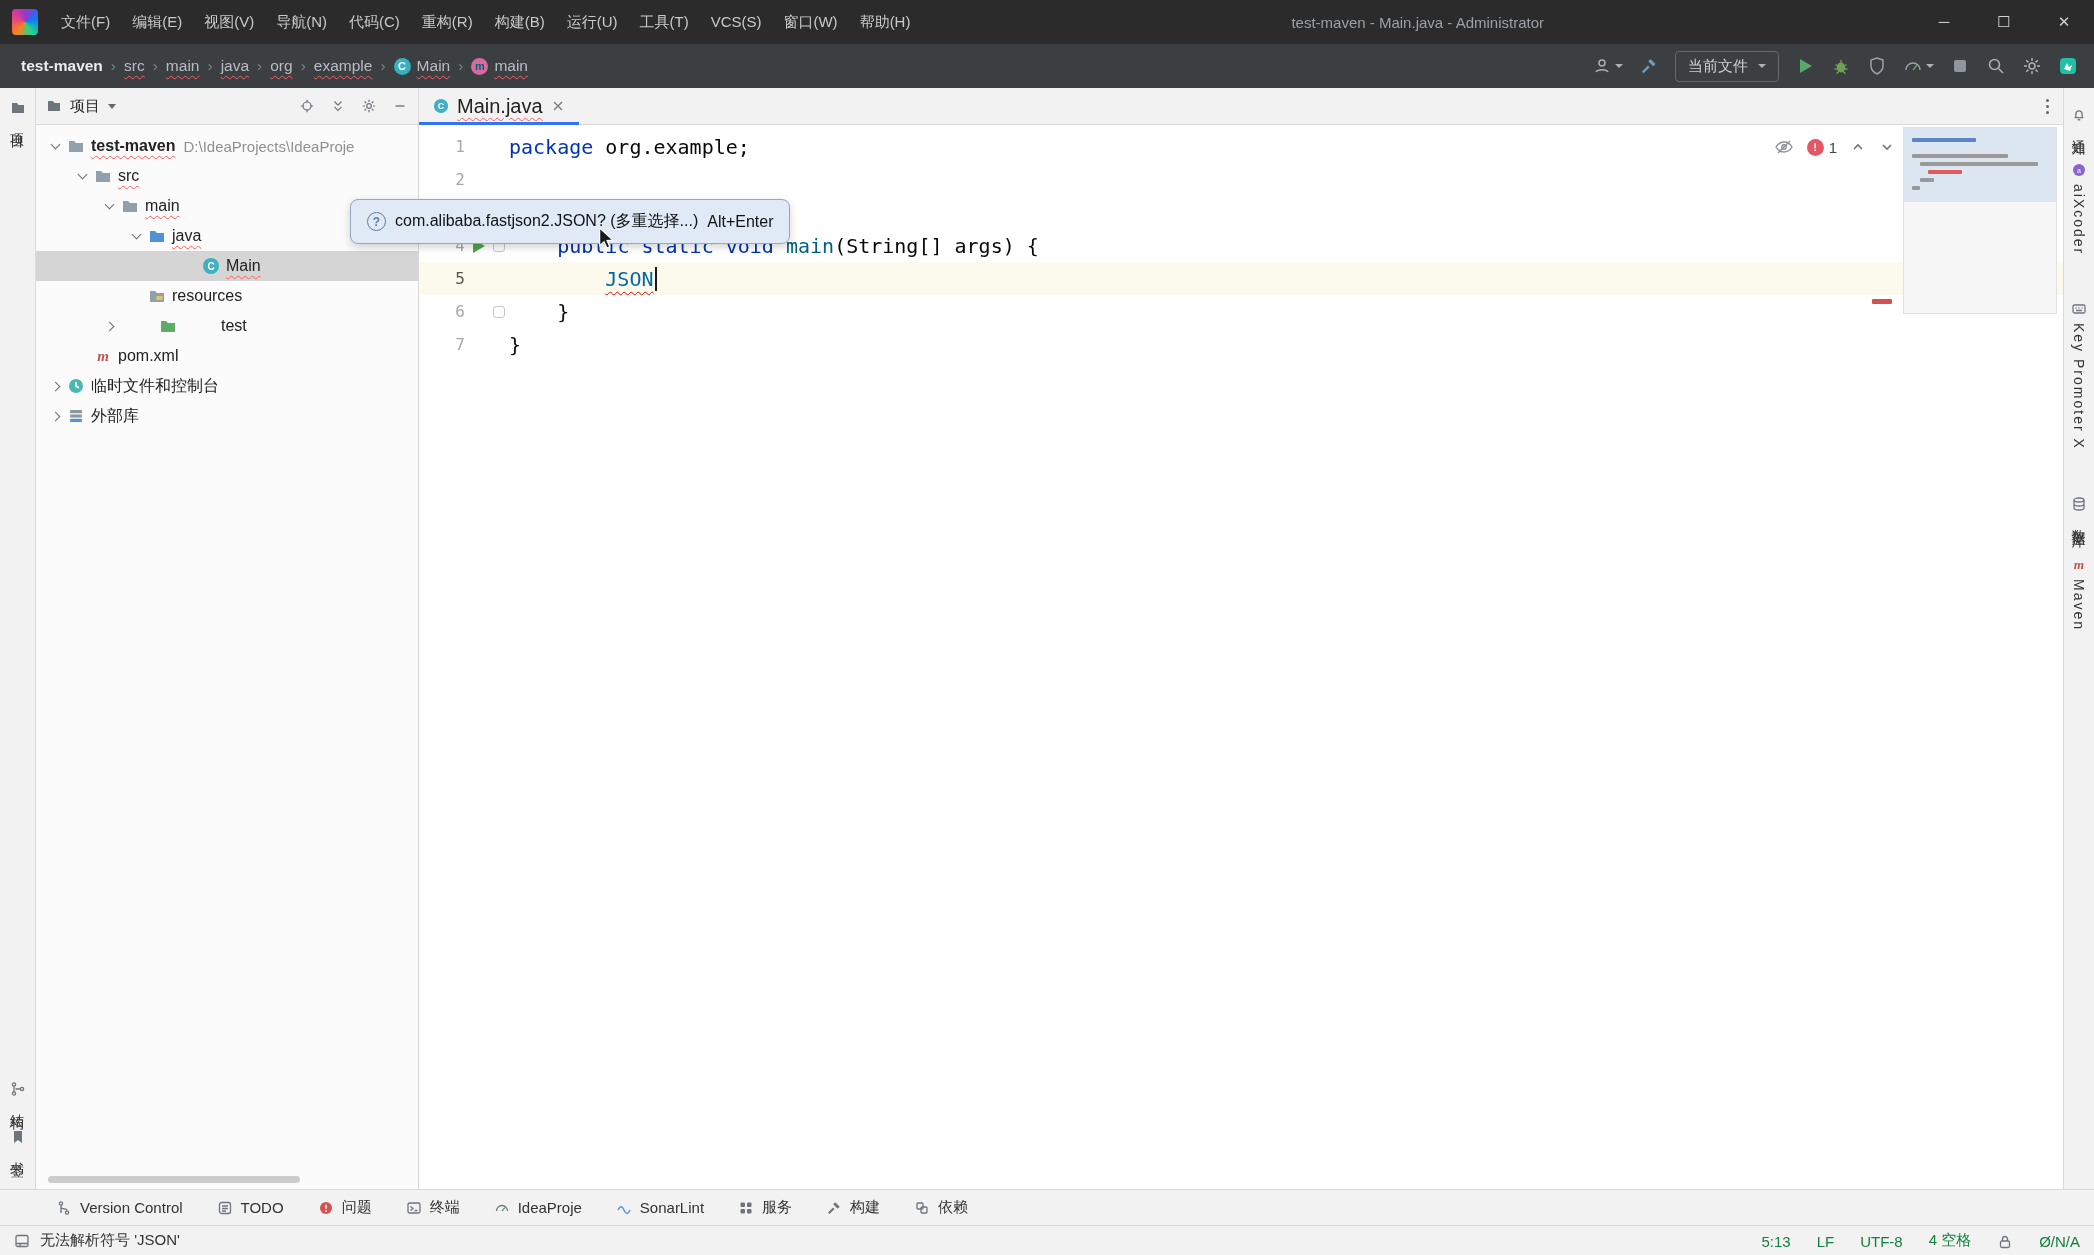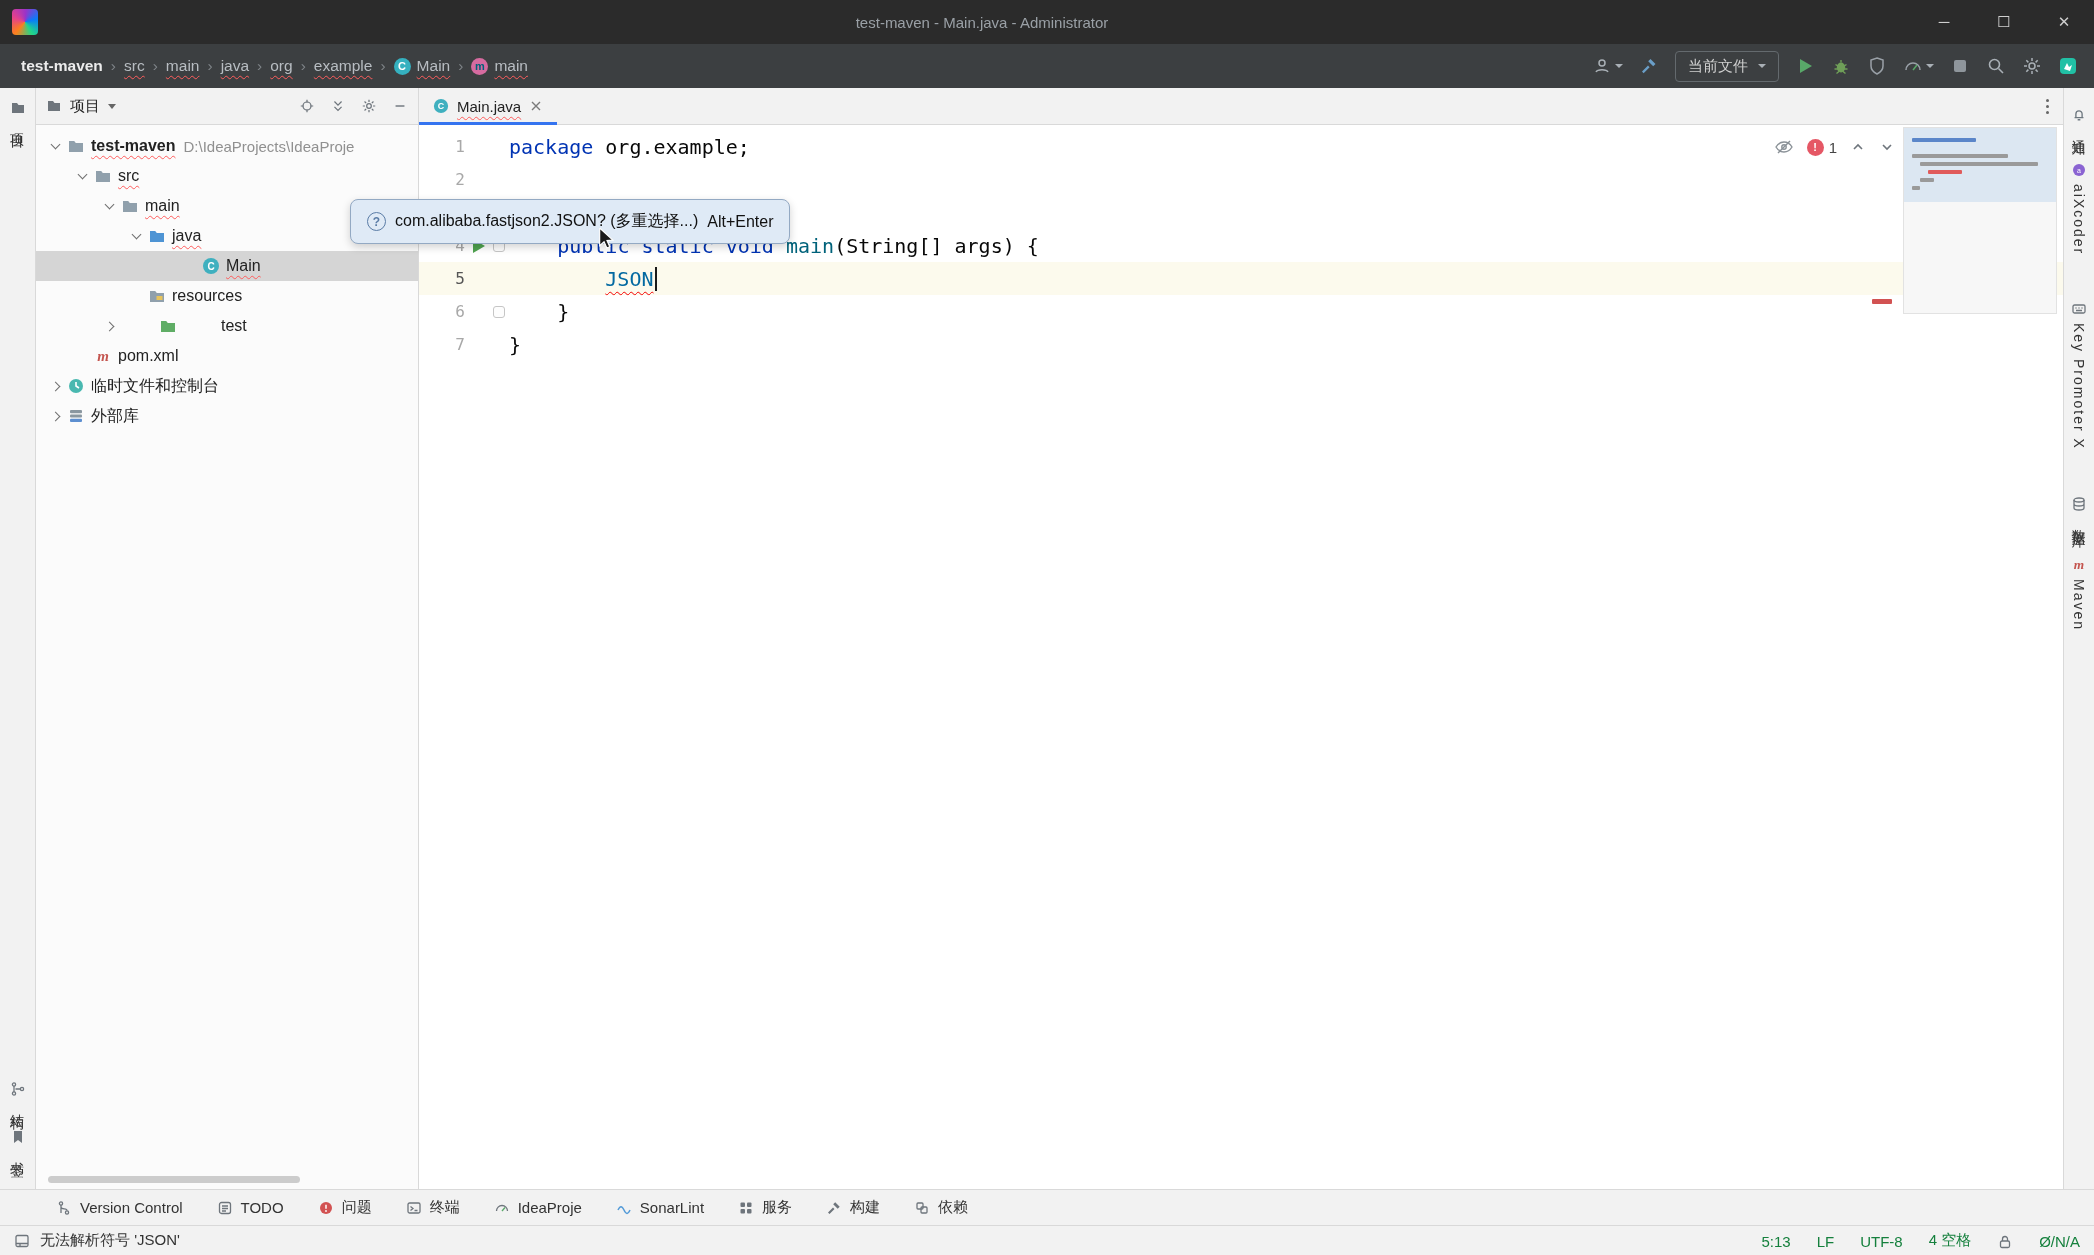--- a/index.html
+++ b/index.html
@@ -56,21 +56,21 @@
 .tr-icon{width:18px;height:18px;margin:0 6px 0 3px;flex:0 0 18px;}
 .tr-label.bold{font-weight:700;}
 .tr-path{color:#909090;margin-left:8px;font-size:15px;overflow:hidden;}
 .hscroll{position:absolute;left:12px;bottom:6px;width:252px;height:7px;border-radius:4px;background:#cccccc;}
 
 
 .editor{flex:1;display:flex;flex-direction:column;min-width:0;background:#fff;}
 .tabbar{height:37px;flex:0 0 37px;background:#f2f2f2;border-bottom:1px solid #d9d9d9;display:flex;align-items:stretch;}
 .tab{display:flex;align-items:center;gap:8px;padding:0 14px;position:relative;}
 .tab::after{content:"";position:absolute;left:0;right:0;bottom:-1px;height:3px;background:#3574f0;}
-.tab-label{font-size:15px;color:#222;}
+.tab-label{font-size:20px;color:#222;}
 .tab-more{margin-left:auto;align-self:center;margin-right:14px;display:flex;flex-direction:column;gap:3px;}
 .tab-more i{width:3px;height:3px;border-radius:50%;background:#666;}
 .editor-body{flex:1;position:relative;}
 .code-wrap{padding-top:5px;}
 .code-line{display:flex;align-items:center;height:33px;}
 .code-line.current{background:#fcfaed;}
 .ln{width:46px;flex:0 0 46px;text-align:right;color:#a8a8a8;font-size:16px;font-family:"DejaVu Sans Mono","Liberation Mono",monospace;}
 .current .ln{color:#555;}
 .gut{width:44px;flex:0 0 44px;display:flex;align-items:center;padding-left:8px;gap:8px;}
 .run-tri{width:0;height:0;border-left:12px solid #4fa34f;border-top:7px solid transparent;border-bottom:7px solid transparent;}
@@ -108,20 +108,34 @@
 .icon.sz16{width:16px;height:16px;}
 .icon.sz14{width:14px;height:14px;}
 </style>
 </head>
 <body>
 
 <div class="app">
 
   <div class="titlebar">
     <div class="logo"></div>
+    <div class="menus" id="menu-bar">
+        <div class="menu-item">文件(F)</div>
+        <div class="menu-item">编辑(E)</div>
+        <div class="menu-item">视图(V)</div>
+        <div class="menu-item">导航(N)</div>
+        <div class="menu-item">代码(C)</div>
+        <div class="menu-item">重构(R)</div>
+        <div class="menu-item">构建(B)</div>
+        <div class="menu-item">运行(U)</div>
+        <div class="menu-item">工具(T)</div>
+        <div class="menu-item">VCS(S)</div>
+        <div class="menu-item">窗口(W)</div>
+        <div class="menu-item">帮助(H)</div>
+      </div>
     <div class="title-text">test-maven - Main.java - Administrator</div>
     <div class="win-btns">
       <div class="win-btn">─</div>
       <div class="win-btn">☐</div>
       <div class="win-btn">✕</div>
     </div>
   </div>
 
   <div class="navbar">
     <div class="breadcrumbs" id="breadcrumbs">

